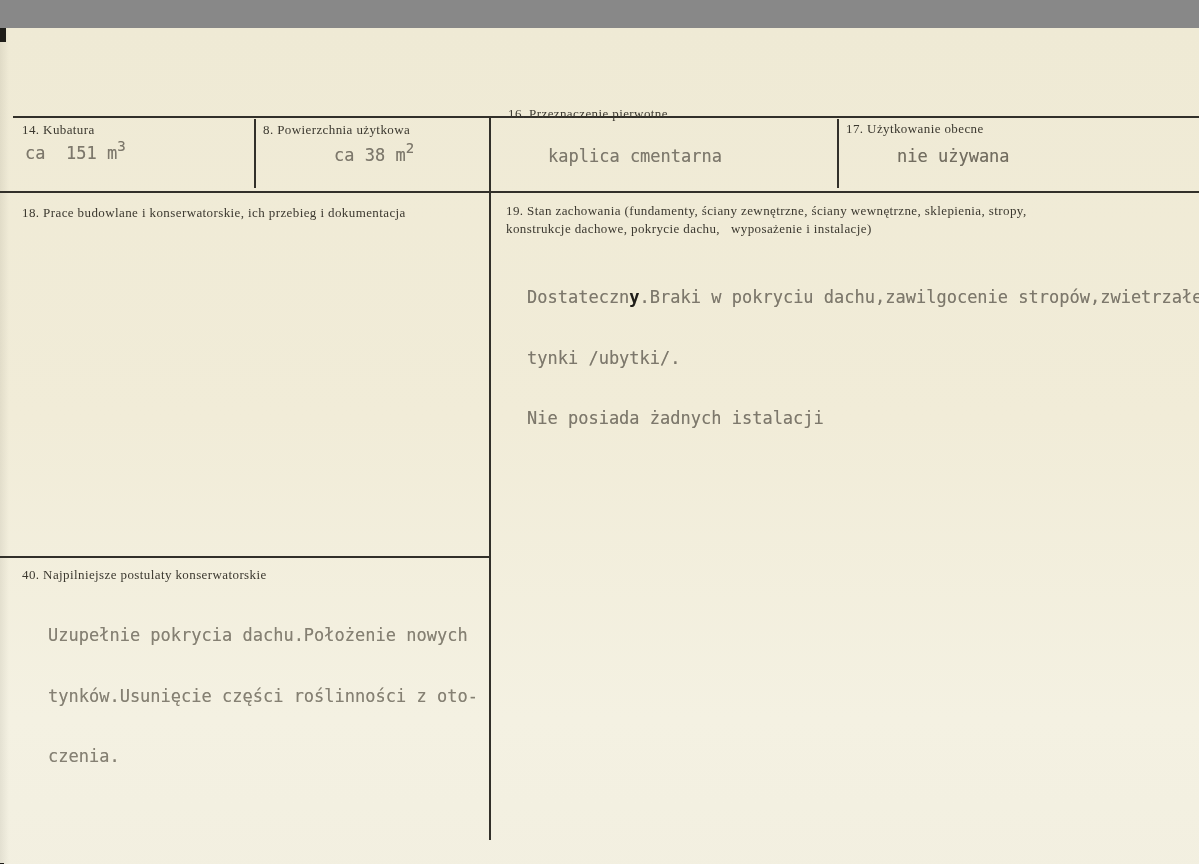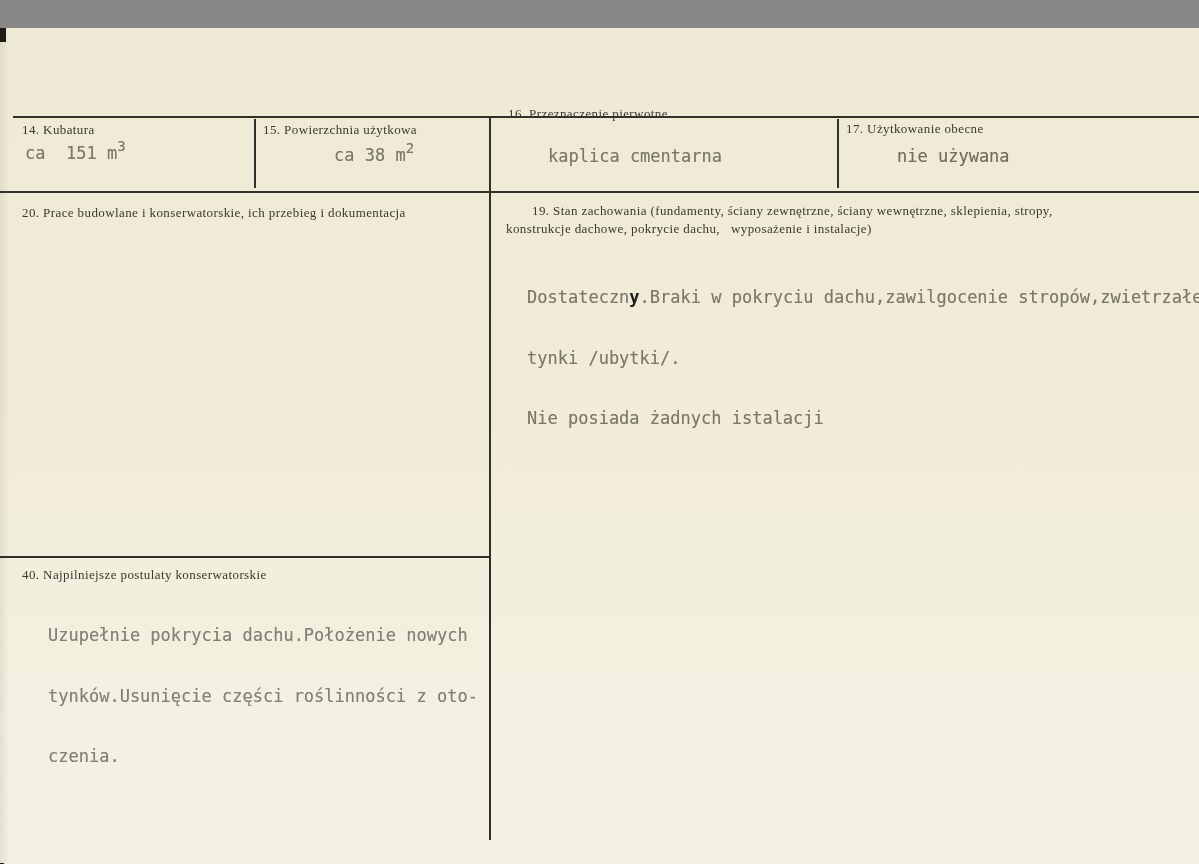--- a/index.html
+++ b/index.html
@@ -35,32 +35,32 @@
   <div class="rule-h" style="left:0;top:163px;width:1199px;"></div>
   <div class="rule-h" style="left:0;top:528px;width:490px;"></div>
 
   <div class="rule-v" style="left:254px;top:91px;height:69px;"></div>
   <div class="rule-v" style="left:489px;top:89px;height:723px;"></div>
   <div class="rule-v" style="left:837px;top:91px;height:69px;"></div>
 
   <div class="plabel" style="left:22px;top:94px;">14. Kubatura</div>
   <div class="typed" style="left:25px;top:115px;"><span>ca  151 m</span><span class="sup">3</span></div>
 
-  <div class="plabel" style="left:263px;top:94px;">15. Powierzchnia użytkowa</div>
+  <div class="plabel" style="left:263px;top:94px;">8. Powierzchnia użytkowa</div>
   <div class="typed" style="left:334px;top:117px;"><span>ca 38 m</span><span class="sup">2</span></div>
 
   <div class="plabel" style="left:508px;top:78px;">16. Przeznaczenie pierwotne</div>
   <div class="typed" style="left:548px;top:118px;">kaplica cmentarna</div>
 
   <div class="plabel" style="left:846px;top:93px;">17. Użytkowanie obecne</div>
   <div class="typed" style="left:897px;top:118px;color:#726d60;">nie używana</div>
 
-  <div class="plabel" style="left:22px;top:177px;">20. Prace budowlane i konserwatorskie, ich przebieg i dokumentacja</div>
+  <div class="plabel" style="left:22px;top:177px;">18. Prace budowlane i konserwatorskie, ich przebieg i dokumentacja</div>
 
-  <div class="plabel" style="left:532px;top:175px;">19. Stan zachowania (fundamenty, ściany zewnętrzne, ściany wewnętrzne, sklepienia, stropy,</div>
+  <div class="plabel" style="left:506px;top:175px;">19. Stan zachowania (fundamenty, ściany zewnętrzne, ściany wewnętrzne, sklepienia, stropy,</div>
   <div class="plabel" style="left:506px;top:193px;">konstrukcje dachowe, pokrycie dachu,   wyposażenie i instalacje)</div>
 
   <div class="typed typed-block" style="left:527px;top:219px;">
     <div><span>Dostateczn</span><span class="strike">y</span><span>.Braki w pokryciu dachu,zawilgocenie stropów,zwietrzałe</span></div>
     <div>tynki /ubytki/.</div>
     <div>Nie posiada żadnych istalacji</div>
   </div>
 
   <div class="plabel" style="left:22px;top:539px;">40. Najpilniejsze postulaty konserwatorskie</div>
 

